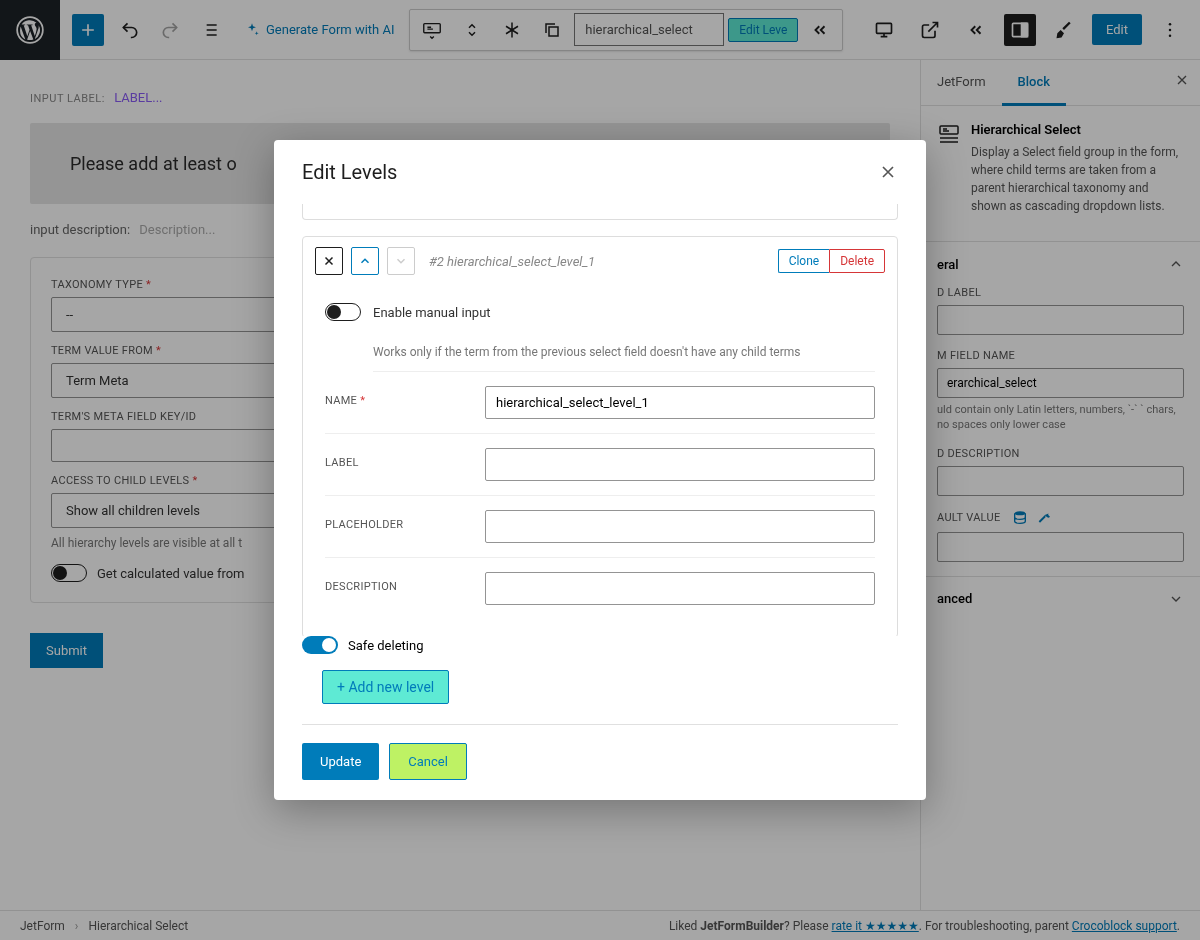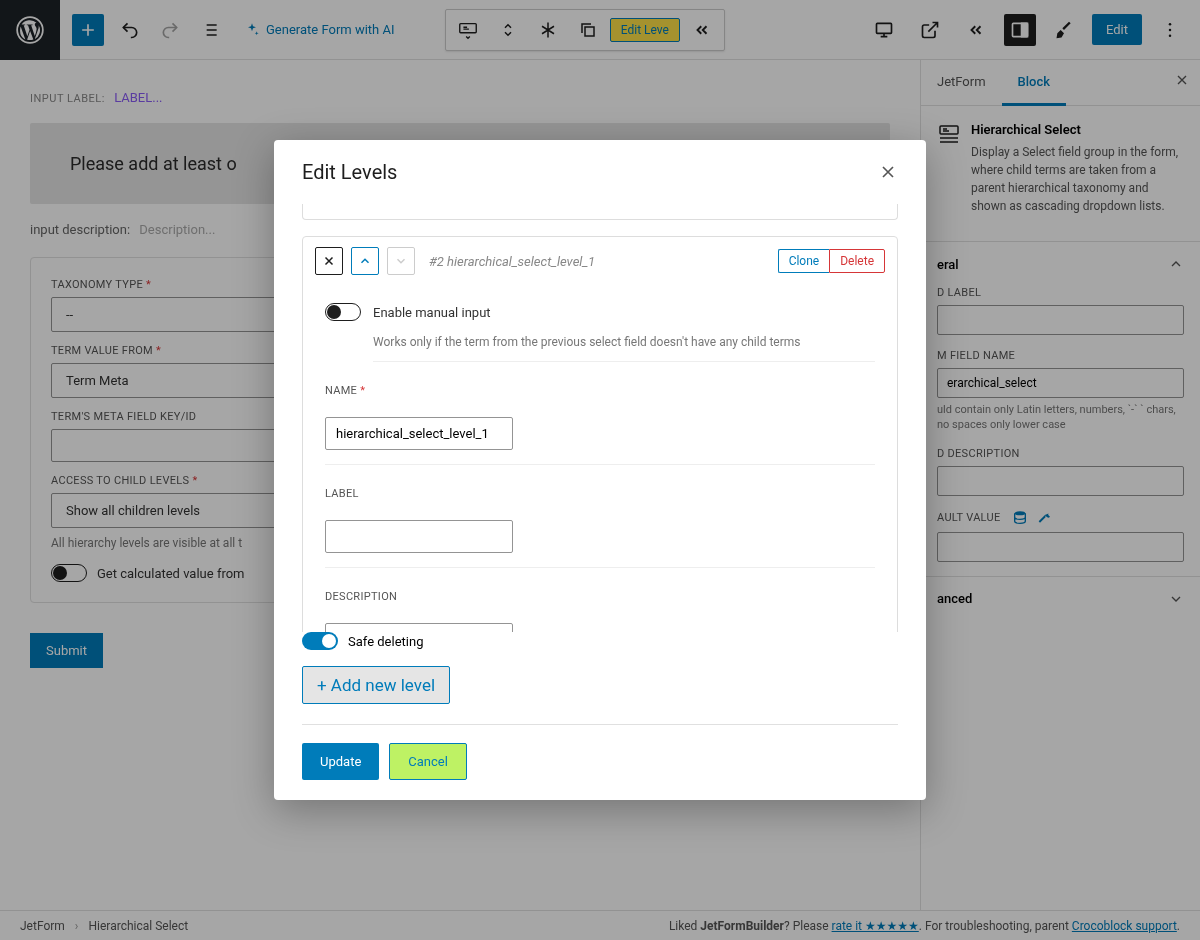--- a/index.html
+++ b/index.html
@@ -8,21 +8,21 @@
 
 .top-toolbar { height: 60px; background: #fff; border-bottom: 1px solid #e0e0e0; display: flex; align-items: center; padding: 0; position: relative; }
 .wp-logo { width: 60px; height: 60px; background: #1d2327; display: flex; align-items: center; justify-content: center; }
 .wp-logo svg { width: 28px; height: 28px; }
 .tb-group { display: flex; align-items: center; gap: 4px; padding: 0 8px; }
 .tb-btn { width: 36px; height: 36px; display: flex; align-items: center; justify-content: center; border: none; background: transparent; cursor: pointer; border-radius: 2px; color: #1e1e1e; }
 .add-block-btn { width: 32px; height: 32px; background: #007cba; color: #fff; border-radius: 2px; display: flex; align-items: center; justify-content: center; margin-left: 12px; }
 .generate-ai { display: flex; align-items: center; gap: 6px; color: #007cba; font-size: 13px; cursor: pointer; padding: 0 8px; }
 .generate-ai svg { width: 16px; height: 16px; }
 .toolbar-spacer { flex: 1; }
-.edit-levels-btn { border: 1px solid #007cba; color: #007cba; padding: 4px 10px; font-size: 12px; background: #fde047; cursor: pointer; border-radius: 2px; }
+.edit-levels-btn { border: 1px solid #007cba; color: #007cba; padding: 4px 10px; font-size: 12px; background: #5eead4; cursor: pointer; border-radius: 2px; }
 .save-btn { background: #007cba; color: #fff; border: none; padding: 8px 14px; font-size: 13px; border-radius: 2px; cursor: pointer; }
 .block-name-input { border: 1px solid #757575; padding: 8px 10px; font-size: 13px; width: 150px; color: #555; }
 .toolbar-right { display: flex; align-items: center; gap: 10px; padding-right: 12px; }
 .settings-toggle { background: #1e1e1e; color: #fff; width: 32px; height: 32px; border-radius: 2px; display: flex; align-items: center; justify-content: center; }
 
 
 .main-area { display: flex; height: 850px; }
 .editor-canvas { flex: 1; padding: 30px; position: relative; }
 .sidebar-panel { width: 280px; border-left: 1px solid #e0e0e0; background: #fff; }
 
@@ -75,31 +75,31 @@
 .level-card-header { display: flex; align-items: center; gap: 8px; padding: 10px 12px; }
 .level-chip-btn { width: 28px; height: 28px; border: 1px solid #1e1e1e; background: #fff; display: flex; align-items: center; justify-content: center; cursor: pointer; border-radius: 2px; }
 .level-chip-btn.blue { border-color: #007cba; color: #007cba; }
 .level-chip-btn.disabled { border-color: #ccc; color: #ccc; cursor: default; }
 .level-id { color: #888; font-style: italic; font-size: 13px; margin-left: 6px; }
 .level-actions { margin-left: auto; display: flex; }
 .level-action-btn { border: 1px solid; background: #fff; padding: 4px 10px; font-size: 12px; cursor: pointer; }
 .level-action-btn.clone { color: #007cba; border-color: #007cba; border-radius: 2px 0 0 2px; border-right: none; }
 .level-action-btn.delete { color: #d63638; border-color: #d63638; border-radius: 0 2px 2px 0; }
 .level-body { padding: 6px 22px 18px; }
-.level-row { display: flex; align-items: flex-start; padding: 14px 0; border-bottom: 1px solid #eee; gap: 20px; flex-direction: column; }
+.level-row { display: flex; align-items: flex-start; padding: 14px 0; border-bottom: 1px solid #eee; gap: 20px; }
 .level-row:last-child { border-bottom: none; }
 .level-row-label { width: 140px; font-size: 11px; text-transform: uppercase; color: #555; letter-spacing: 0.3px; padding-top: 8px; flex-shrink: 0; }
 .level-row-content { flex: 1; }
 .level-input { width: 100%; border: 1px solid #949494; padding: 8px 10px; font-size: 13px; border-radius: 2px; }
 .level-toggle-row { display: flex; align-items: center; gap: 12px; padding: 12px 0 6px; }
 .level-toggle-label { font-size: 13px; color: #333; }
-.level-toggle-help { font-size: 12px; color: #777; margin-left: 48px; margin-top: 8px; padding-bottom: 12px; border-bottom: 1px solid #eee; }
+.level-toggle-help { font-size: 12px; color: #777; margin-left: 48px; margin-top: 18px; padding-bottom: 12px; border-bottom: 1px solid #eee; }
 .modal-footer-row { padding: 0 28px 20px; }
 .safe-delete-row { display: flex; align-items: center; gap: 10px; font-size: 13px; margin-bottom: 16px; }
-.add-level-btn { border: 1px solid #007cba; color: #007cba; background: #e5e5e5; padding: 8px 14px; font-size: 17px; border-radius: 2px; cursor: pointer; }
+.add-level-btn { border: 1px solid #007cba; color: #007cba; background: #5eead4; padding: 8px 14px; font-size: 14px; border-radius: 2px; cursor: pointer; margin-left: 20px; }
 .modal-actions { border-top: 1px solid #e0e0e0; margin-top: 20px; padding-top: 18px; display: flex; gap: 10px; }
 .btn-primary { background: #007cba; color: #fff; border: none; padding: 10px 18px; font-size: 13px; border-radius: 2px; cursor: pointer; }
 .btn-secondary { background: #bef264; color: #007cba; border: 1px solid #007cba; padding: 10px 18px; font-size: 13px; border-radius: 2px; cursor: pointer; }
 .level-card-top { border: 1px solid #ddd; border-radius: 4px; height: 16px; margin-bottom: 16px; border-top: none; border-top-left-radius: 0; border-top-right-radius: 0; }
 
 
 .footer-bar { position: absolute; bottom: 0; left: 0; right: 0; height: 30px; border-top: 1px solid #e0e0e0; display: flex; align-items: center; padding: 0 20px; font-size: 12px; color: #555; background: #fff; justify-content: space-between; }
 .breadcrumb { display: flex; align-items: center; gap: 10px; }
 .breadcrumb-sep { color: #999; }
 .footer-right a { color: #007cba; text-decoration: underline; }
@@ -165,20 +165,21 @@
         <svg width="18" height="18" viewBox="0 0 24 24" fill="#1e1e1e">
           <path d="M12 2v20M4 7l16 10M4 17l16-10" stroke="#1e1e1e" stroke-width="2"></path>
         </svg>
       </button>
     <button class="tb-btn">
         <svg width="18" height="18" viewBox="0 0 24 24" fill="none" stroke="#1e1e1e" stroke-width="2">
           <rect x="8" y="8" width="12" height="12"></rect>
           <path d="M4 16V4h12"></path>
         </svg>
       </button>
+    <input class="block-name-input" value="hierarchical_select" style="">
     <button class="edit-levels-btn">Edit Leve</button>
     <button class="tb-btn">
         <svg width="18" height="18" viewBox="0 0 24 24" fill="none" stroke="#1e1e1e" stroke-width="2.5">
           <path d="M11 17l-5-5 5-5M18 17l-5-5 5-5"></path>
         </svg>
       </button>
   </div>
   <div class="toolbar-spacer"></div>
   <div class="toolbar-right">
     <button class="tb-btn">
@@ -370,25 +371,25 @@
 
           <div class="level-row">
             <div class="level-row-label"><span>NAME</span> <span class="req">*</span></div>
             <div class="level-row-content"><input class="level-input" value="hierarchical_select_level_1" style=""></div>
           </div>
           <div class="level-row">
             <div class="level-row-label">LABEL</div>
             <div class="level-row-content"><input class="level-input" value="" style=""></div>
           </div>
           <div class="level-row">
+            <div class="level-row-label">PLACEHOLDER</div>
+            <div class="level-row-content"><input class="level-input" value="" style=""></div>
+          </div>
+          <div class="level-row">
             <div class="level-row-label">DESCRIPTION</div>
-            <div class="level-row-content"><input class="level-input" value="" style=""></div>
-          </div>
-          <div class="level-row">
-            <div class="level-row-label">PLACEHOLDER</div>
             <div class="level-row-content"><input class="level-input" value="" style=""></div>
           </div>
         </div>
       </div>
     </div>
     <div class="modal-footer-row">
       <div class="safe-delete-row">
         <div class="toggle on"></div>
         <span>Safe deleting</span>
       </div>

